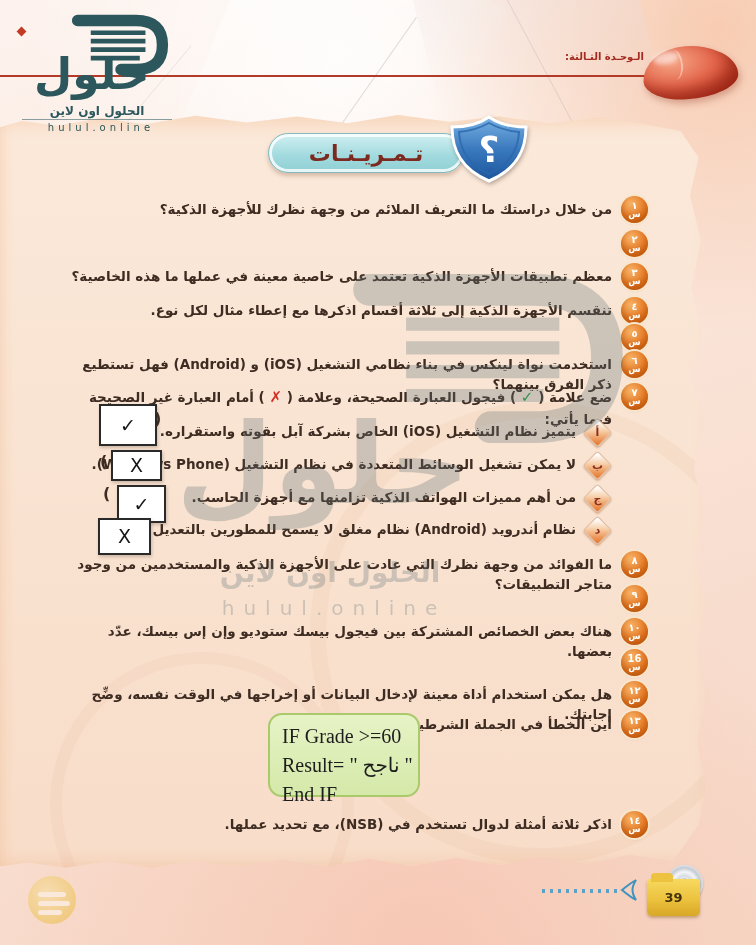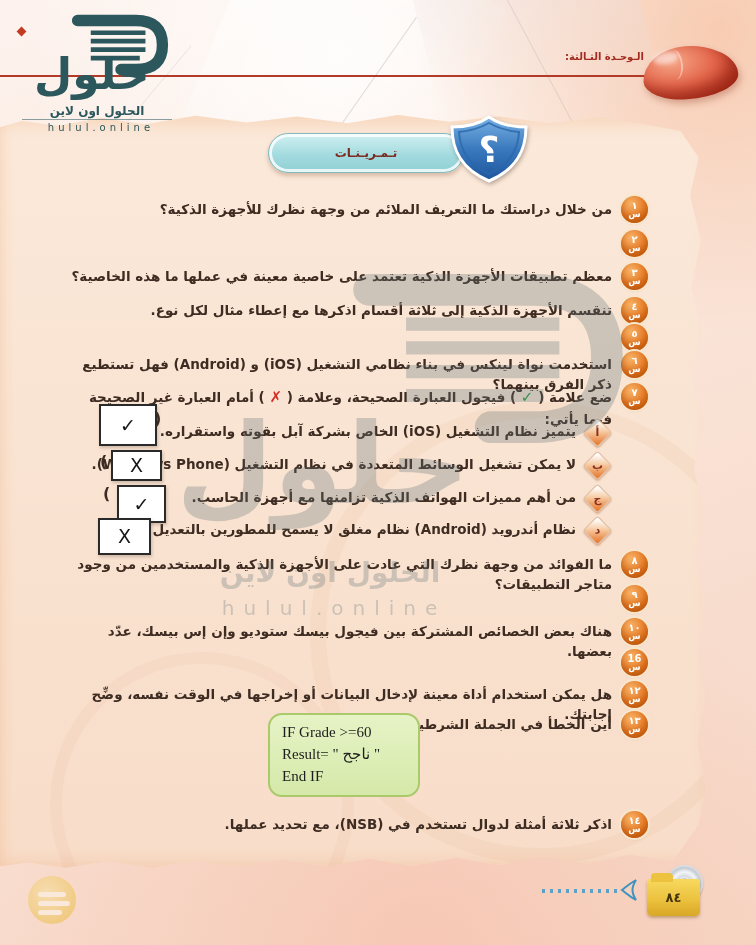--- a/index.html
+++ b/index.html
@@ -45,21 +45,21 @@
   }
   .paper-circle{position:absolute;border-radius:50%;pointer-events:none;}
   .pc1{left:310px;top:290px;width:430px;height:430px;border:16px solid rgba(214,148,108,.08);}
   .pc2{left:50px;top:540px;width:280px;height:280px;border:12px solid rgba(214,148,108,.07);}
 
   
   .title-badge{position:absolute;left:268px;top:133px;width:194px;height:38px;border-radius:20px;z-index:3;
     background:linear-gradient(180deg,#d2f0f2 0%,#a3dbdf 55%,#8fd0d4 100%);
     border:1px solid #83babe;box-shadow:inset 0 0 0 3px rgba(255,255,255,.8),0 3px 4px rgba(150,100,75,.35);
     display:flex;align-items:center;justify-content:center;}
-  .title-badge .label{color:#7c2a20;font-weight:bold;font-size:12px;letter-spacing:1px;}
+  .title-badge .label{color:#7c2a20;font-weight:bold;font-size:22px;letter-spacing:1px;}
   .shield{position:absolute;left:446px;top:115px;width:86px;height:68px;z-index:4;filter:drop-shadow(1px 2px 2px rgba(80,60,50,.4));}
 
   
   .q-row{position:absolute;right:108px;width:588px;direction:rtl;display:flex;align-items:flex-start;gap:9px;z-index:3;}
   .q-badge{flex:0 0 auto;width:27px;height:27px;border-radius:50%;
     background:radial-gradient(circle at 35% 28%,#f7b266,#e87f2a 55%,#d4670f 100%);
     box-shadow:0 0 0 2px #f8e6cd,0 1px 2px rgba(150,80,30,.55),inset 0 -5px 7px rgba(165,65,0,.55);
     display:flex;flex-direction:column;align-items:center;justify-content:center;color:#fff;}
   .q-badge .num{font-size:10px;line-height:10px;font-weight:bold;}
   .q-badge .marker{font-size:9px;line-height:9px;font-weight:bold;margin-top:-1px;}
@@ -76,21 +76,21 @@
   .c-text{font-size:13.5px;font-weight:bold;color:#3e2c22;line-height:1.5;padding-top:1px;text-align:right;}
 
   
   .ans-box{position:absolute;background:#fff;border:2px solid #2a2a2a;z-index:4;display:flex;align-items:center;justify-content:center;box-shadow:1px 2px 3px rgba(110,85,70,.3);}
   .ans-box .mark{font-size:19px;color:#161616;line-height:1;}
   .ans-paren{position:absolute;z-index:4;font-size:16px;font-weight:bold;color:#3e2c22;}
 
   
   .code-box{position:absolute;left:268px;top:713px;width:152px;height:84px;z-index:3;
     background:linear-gradient(180deg,#e6f3c6,#d5e9a9);border:2px solid #a9c96b;border-radius:14px;
-    padding:7px 12px;direction:ltr;font-family:"Liberation Serif",serif;font-size:15px;color:#1d1d1d;box-sizing:border-box;}
+    padding:7px 12px;direction:ltr;font-family:"Liberation Serif",serif;font-size:20px;color:#1d1d1d;box-sizing:border-box;}
   .code-line{line-height:1.45;white-space:nowrap;}
 
   
   .watermark{position:absolute;left:138px;top:258px;width:540px;height:380px;z-index:5;opacity:.30;color:#64767a;pointer-events:none;}
   .watermark .wm-book{position:absolute;left:185px;top:8px;width:330px;height:185px;}
   .watermark .wm-name{position:absolute;left:38px;top:150px;font-size:112px;font-weight:bold;line-height:1;}
   .watermark .wm-tagline{position:absolute;left:42px;top:298px;width:300px;font-size:28px;font-weight:bold;text-align:center;direction:rtl;}
   .watermark .wm-domain{position:absolute;left:46px;top:338px;width:300px;font-size:20px;letter-spacing:9px;text-align:center;}
 
   
@@ -331,16 +331,16 @@
     <div class="bar b1"></div>
     <div class="bar b2"></div>
     <div class="bar b3"></div>
   </div>
   <div class="dots"></div>
   <svg class="chev" viewBox="0 0 26 26">
     <path d="M18 3 C11 7 8 10 4 13 C8 16 11 19 18 23 C15.5 19 14.5 15.5 14.5 13 C14.5 10.5 15.5 7 18 3 Z" fill="none" stroke="#3f93bf" stroke-width="2"></path>
   </svg>
   <div class="cd"></div>
   <div class="folder">
-    <span class="pagenum">٨٤</span>
+    <span class="pagenum">39</span>
   </div>
 
 </div>
 
 </body></html>

